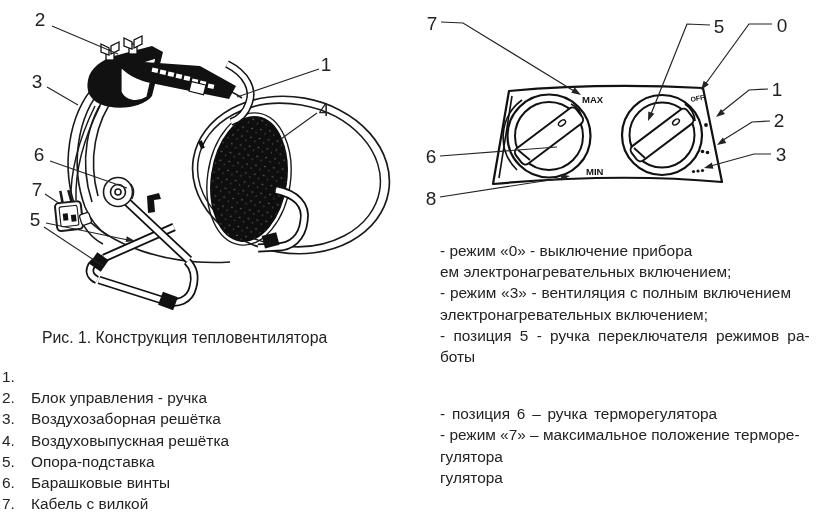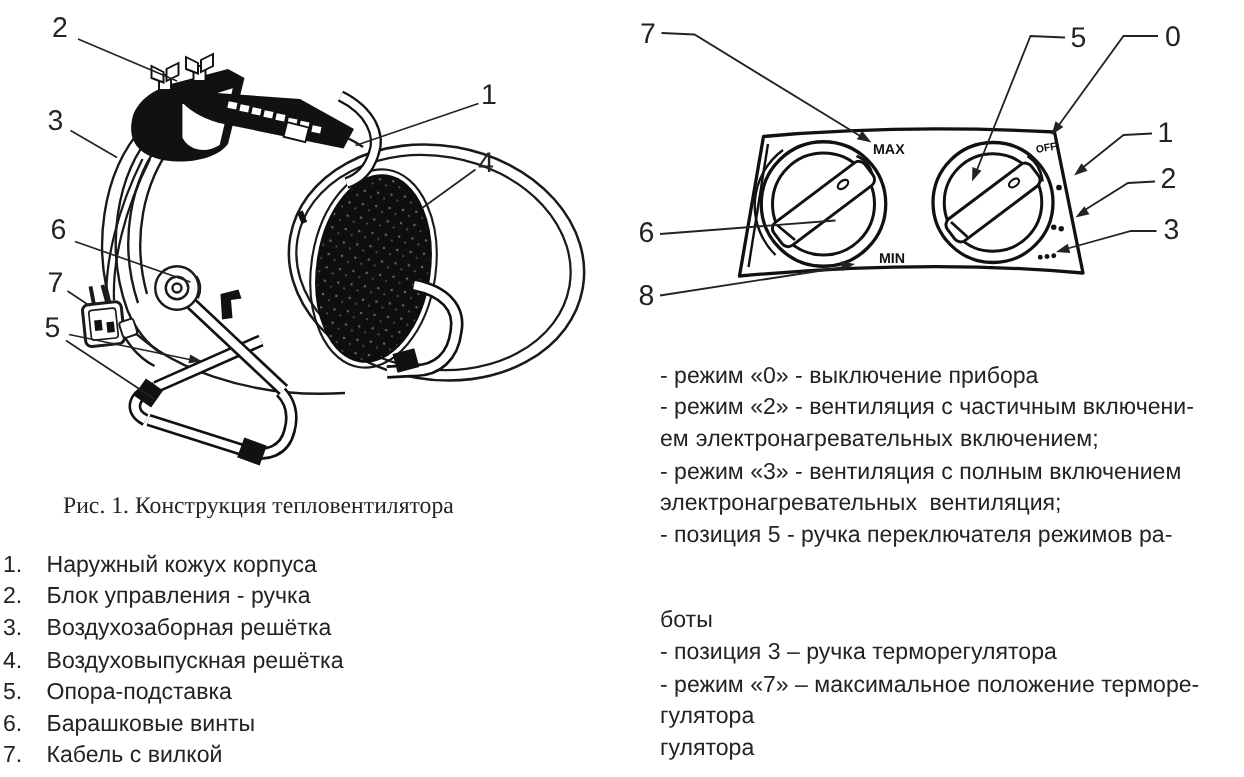--- a/index.html
+++ b/index.html
@@ -4,21 +4,21 @@
 <style>
   html,body { margin:0; padding:0; background:#fff; }
   .canvas {
     position:relative; width:829px; height:518px; background:#ffffff;
     font-family:"Liberation Sans", sans-serif; color:#232323; overflow:hidden;
   }
   svg text { font-family:"Liberation Sans", sans-serif; }
   .fig-svg { position:absolute; }
   #left-figure  { left:0; top:0; }
   #right-figure { left:415px; top:0; }
-  .caption { position:absolute; left:42px; top:329px; font-size:15.8px;font-family:Liberation Serif, serif; }
+  .caption { position:absolute; left:42px; top:329px; font-size:15.8px; }
   .parts { position:absolute; left:2px; top:366px; font-size:15.4px; line-height:21.2px; }
   .part-row { display:flex; }
   .part-num { width:29px; flex:none; }
   .notes { position:absolute; left:440px; top:240px; width:376px; font-size:15.4px; line-height:21.2px; }
   .notes .notes-line:nth-child(3){ word-spacing:0.5px; }
   .notes .notes-line:nth-child(5){ word-spacing:4px; }
   .notes .notes-line:nth-child(7){ word-spacing:2.5px;margin-top:36px; }
   .callout-num { font-size:19px; fill:#232323; }
 </style>
 </head>
@@ -221,21 +221,20 @@
       <text x="16" y="156" dominant-baseline="central">6</text>
       <text x="16" y="198" dominant-baseline="central">8</text>
     </g>
   </svg>
 
   <div class="caption">Рис. 1. Конструкция тепловентилятора</div>
 
   <div class="parts">
     <div class="part-row">
       <span class="part-num">1.</span>
-      <span class="part-label">Наружный кожух корпуса</span>
     </div>
 
     <div class="part-row">
       <span class="part-num">2.</span>
       <span class="part-label">Блок управления - ручка</span>
     </div>
 
     <div class="part-row">
       <span class="part-num">3.</span>
       <span class="part-label">Воздухозаборная решётка</span>
@@ -259,33 +258,32 @@
     <div class="part-row">
       <span class="part-num">7.</span>
       <span class="part-label">Кабель с вилкой</span>
     </div>
   </div>
 
   <div class="notes">
     <div class="notes-line">- режим «0» - выключение прибора</div>
 
 
-    <div class="notes-line">- режим «2» - вентиляция с частичным включени-</div>
 
     <div class="notes-line">ем электронагревательных включением;</div>
 
     <div class="notes-line">- режим «3» - вентиляция с полным включением</div>
 
-    <div class="notes-line">электронагревательных вентиляция;</div>
+    <div class="notes-line">электронагревательных включением;</div>
 
     <div class="notes-line">- позиция 5 - ручка переключателя режимов ра-</div>
 
     <div class="notes-line">боты</div>
 
-    <div class="notes-line">- позиция 3 – ручка терморегулятора</div>
+    <div class="notes-line">- позиция 6 – ручка терморегулятора</div>
 
     <div class="notes-line">- режим «7» – максимальное положение терморе-</div>
 
     <div class="notes-line">гулятора</div>
 
 
     <div class="notes-line">гулятора</div>
   </div>
 
 </div>

